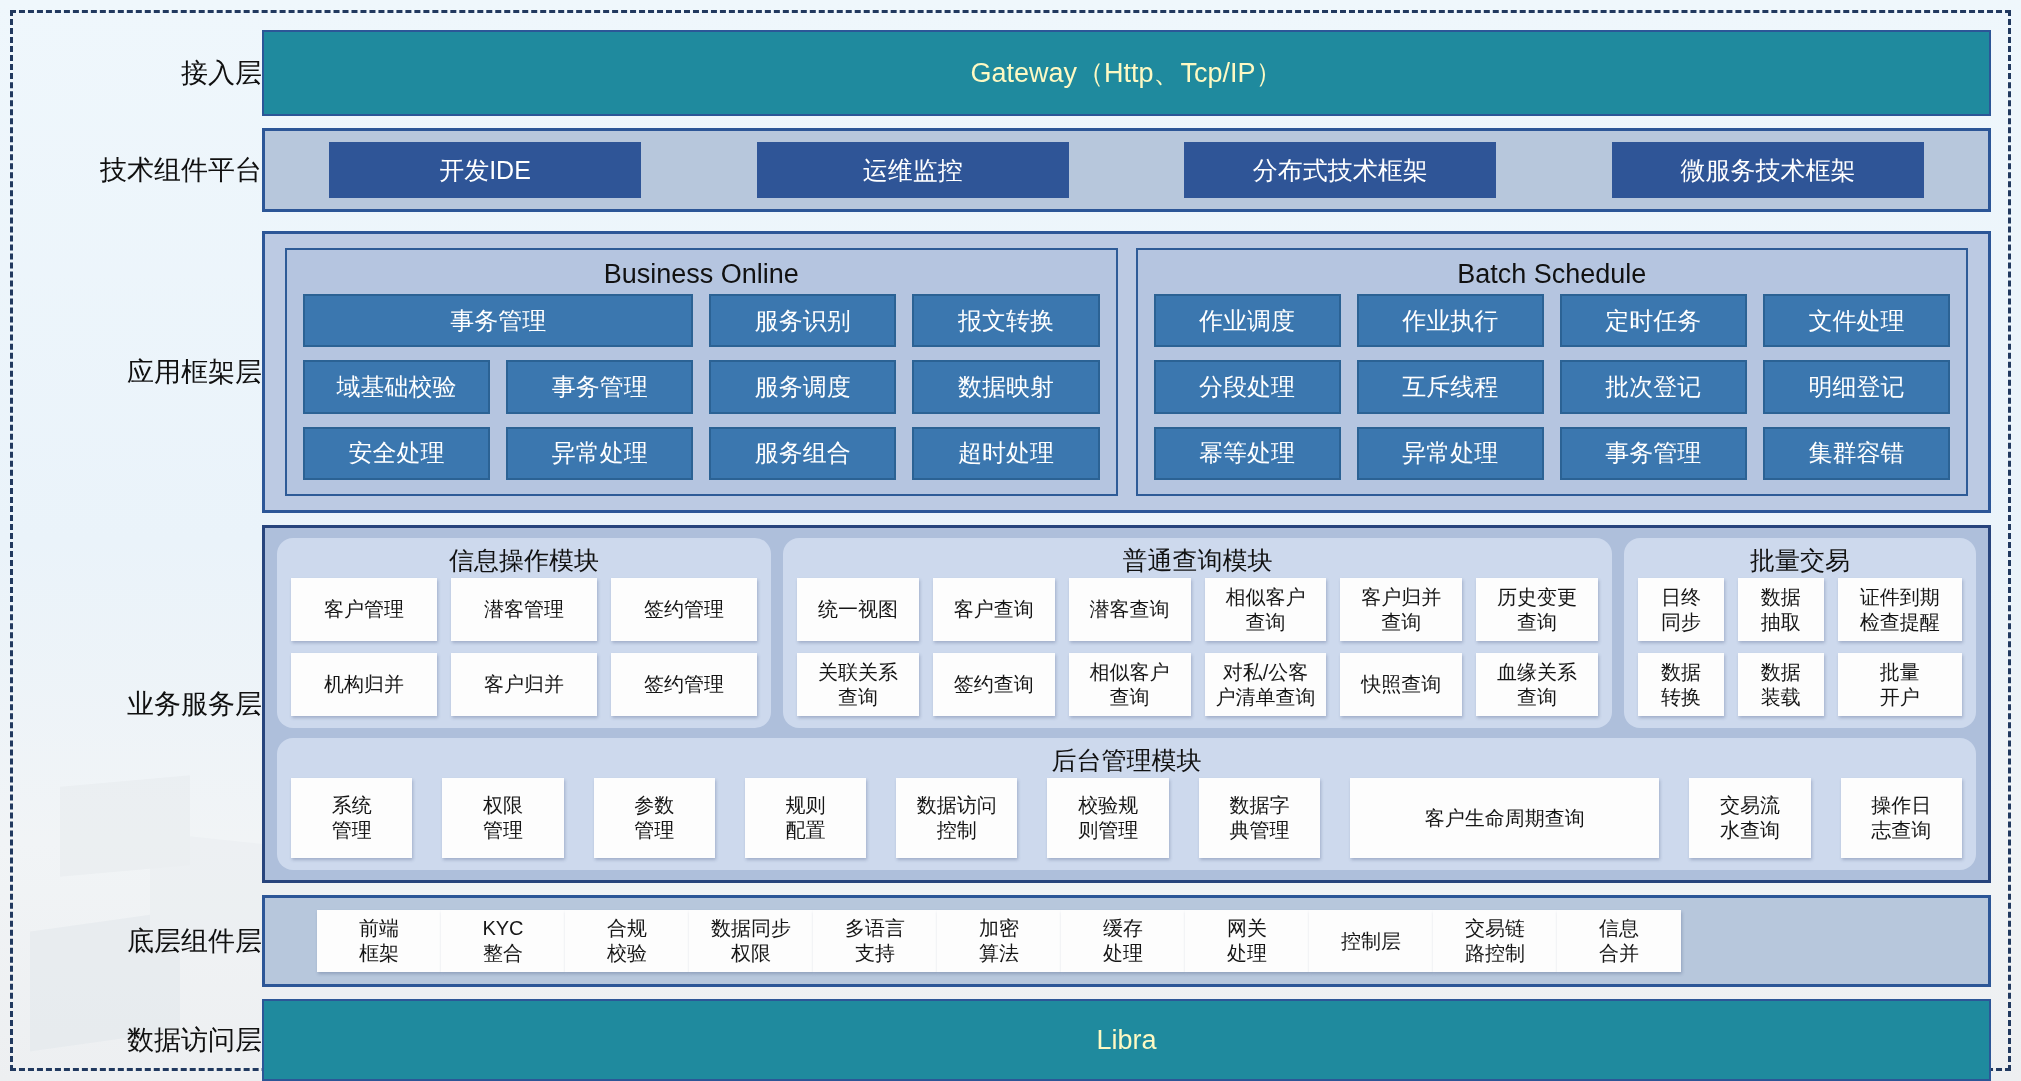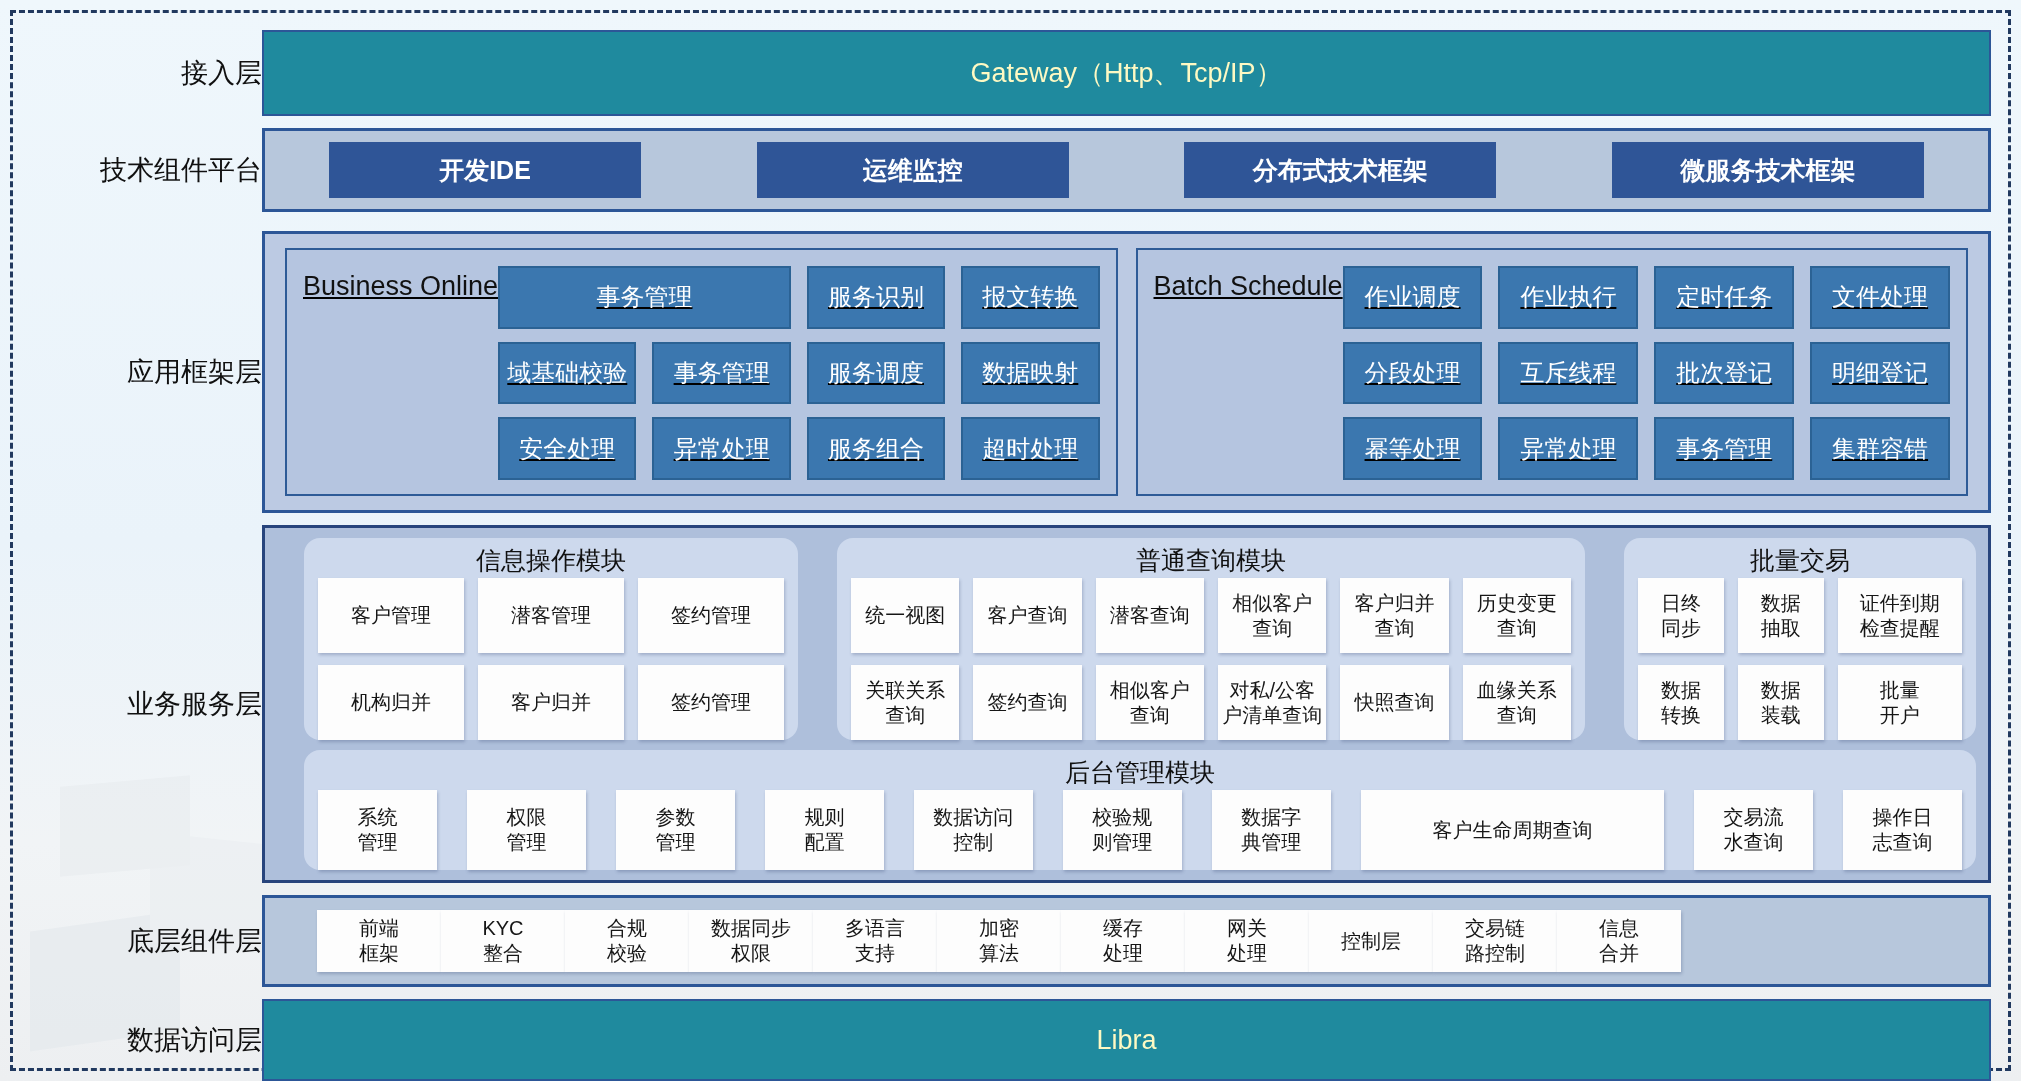--- a/index.html
+++ b/index.html
@@ -22,38 +22,38 @@
   .layer-body{flex:1;min-width:0;}
 
   
   .teal-bar{height:82px;background:#1f8a9e;border:2px solid #2c5697;color:#fef9c3;
             display:flex;align-items:center;justify-content:center;font-size:27px;}
 
   
   .tech-bar{height:78px;background:#b7c7dc;border:3px solid #2c5697;
             display:flex;align-items:center;justify-content:space-between;padding:0 64px;}
   .tech-btn{width:312px;height:56px;background:#2f5597;color:#fff;
-            display:flex;align-items:center;justify-content:center;font-size:25px;font-weight:bold;}
+            display:flex;align-items:center;justify-content:center;font-size:25px;}
 
   
   .appframe{height:248px;background:#bccae3;border:3px solid #2c5697;
             display:flex;gap:18px;padding:14px 20px;}
   .frame-panel{flex:1;background:#b5c5e0;border:2px solid #2e5b97;
-               padding:16px 16px 14px;display:flex;min-width:0;text-decoration:underline;}
+               padding:4px 16px 14px;display:flex;flex-direction:column;min-width:0;}
   .frame-title{text-align:center;font-size:27px;color:#111;height:40px;line-height:40px;flex:none;}
   .frame-grid{flex:1;display:grid;grid-template-columns:repeat(4,1fr);gap:13px 16px;}
   .blue-btn{background:#3b77af;border:2px solid #2b6294;color:#fff;
             display:flex;align-items:center;justify-content:center;font-size:24px;white-space:pre-line;text-align:center;}
 
   
   .biz{height:332px;background:#aebfdb;border:3px solid #27447c;
        padding:10px 12px;display:flex;flex-direction:column;gap:10px;}
   .biz-top{display:flex;gap:12px;flex:1;min-height:0;}
-  .round-panel{background:#cdd9ed;border-radius:16px;padding:4px 14px 0;
-               display:flex;flex-direction:column;min-width:0;margin-left:27px;}
+  .round-panel{background:#cdd9ed;border-radius:16px;padding:4px 14px 12px;
+               display:flex;flex-direction:column;min-width:0;}
   .round-title{text-align:center;font-size:25px;color:#111;height:36px;line-height:36px;flex:none;}
   .panel-grid{flex:1;display:grid;gap:12px 14px;min-height:0;}
   .grid-3{grid-template-columns:repeat(3,1fr);}
   .grid-6{grid-template-columns:repeat(6,1fr);}
   .grid-batch{grid-template-columns:1fr 1fr 1.45fr;}
   .info-panel{width:466px;flex:none;}
   .query-panel{flex:1;}
   .batch-panel{width:324px;flex:none;}
   .white-btn{background:#fdfdfd;color:#161616;display:flex;align-items:center;justify-content:center;
              text-align:center;font-size:20px;line-height:1.25;white-space:pre-line;

